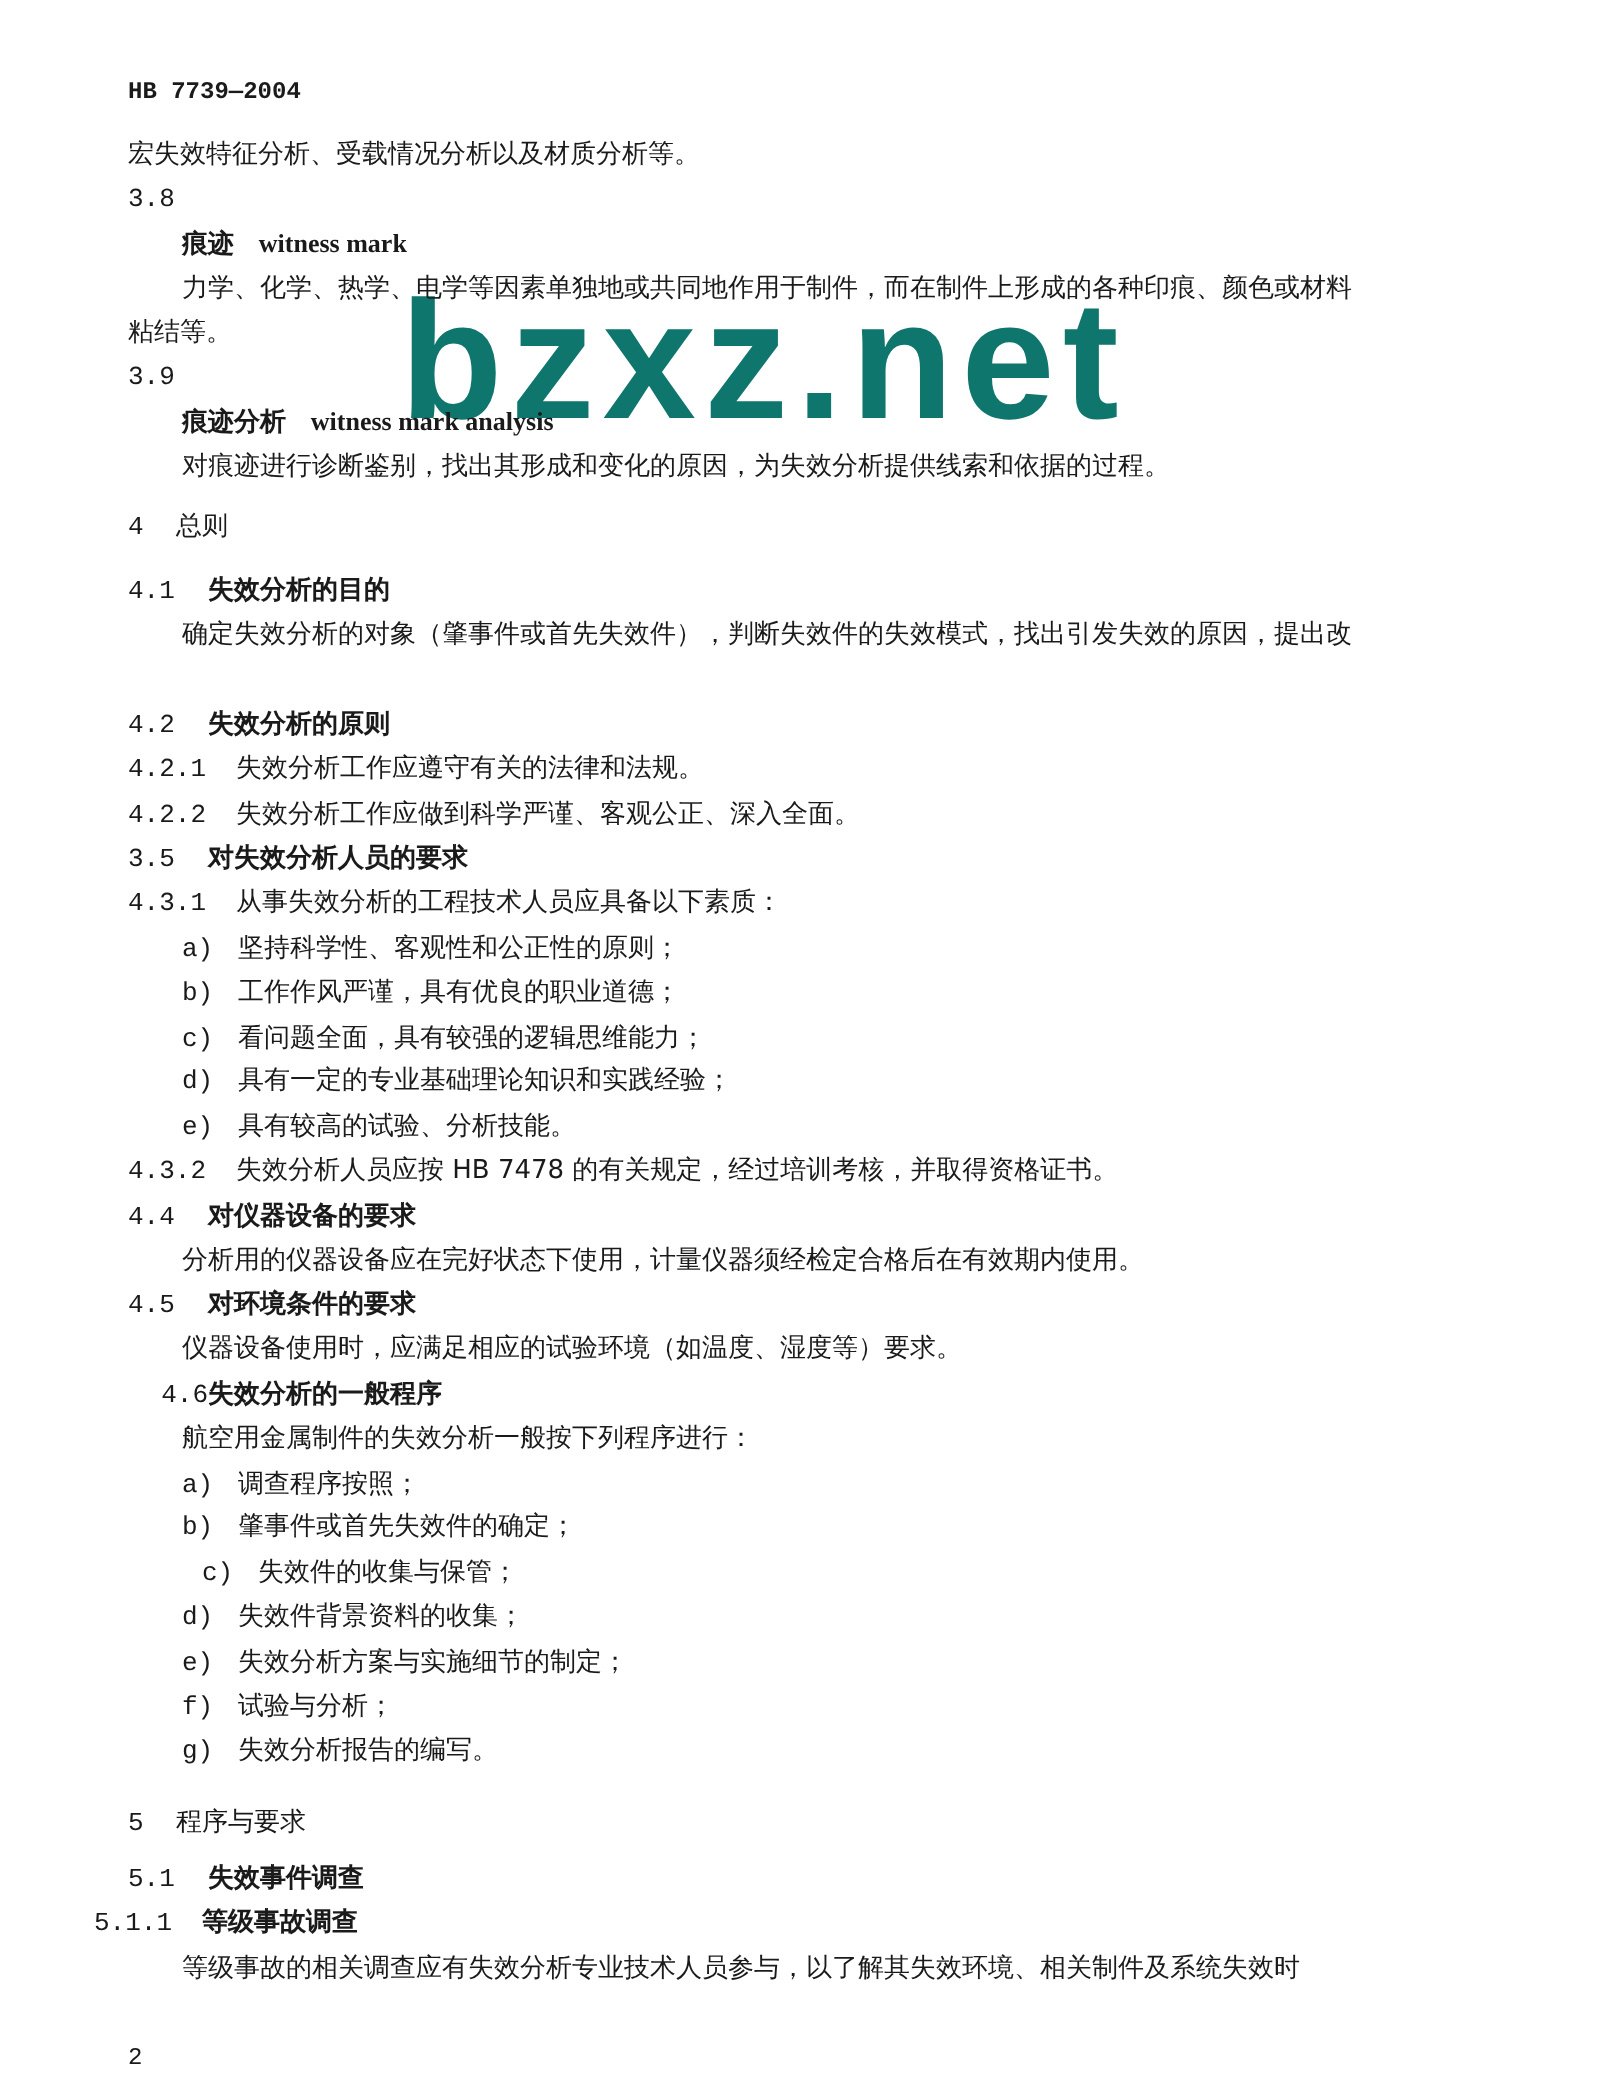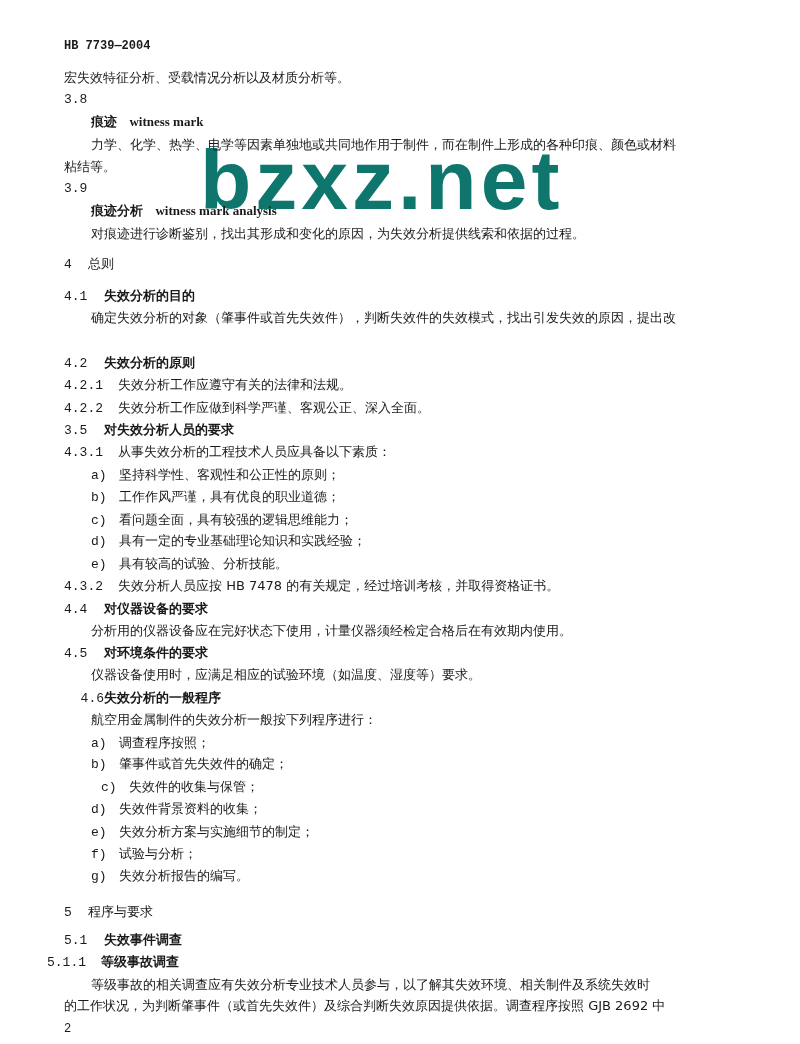--- a/index.html
+++ b/index.html
@@ -104,16 +104,15 @@
     <span class="secnum3 num">5</span><span>程序与要求</span>
   </div>
 
   <div class="ln b" style="left: 64px; top: 932px;">
     <span class="secnum num" style="font-weight:normal">5.1</span><span>失效事件调查</span>
   </div>
   <div class="ln b" style="left: 47px; top: 953.8px;">
     <span class="secnum2 num" style="font-weight:normal">5.1.1</span><span>等级事故调查</span>
   </div>
   <div class="ln" style="left: 91px; top: 976.6px;">等级事故的相关调查应有失效分析专业技术人员参与，以了解其失效环境、相关制件及系统失效时</div>
-  <div class="ln" style="left: 64px; top: 998.4px;">的工作状况，为判断肇事件（或首先失效件）及综合判断失效原因提供依据。调查程序按照 GJB 2692 中</div>
 
   <div class="ln num" style="left: 64px; top: 1021.2px; font-size: 12px;">2</div>
 </div>
 
 </body></html>

